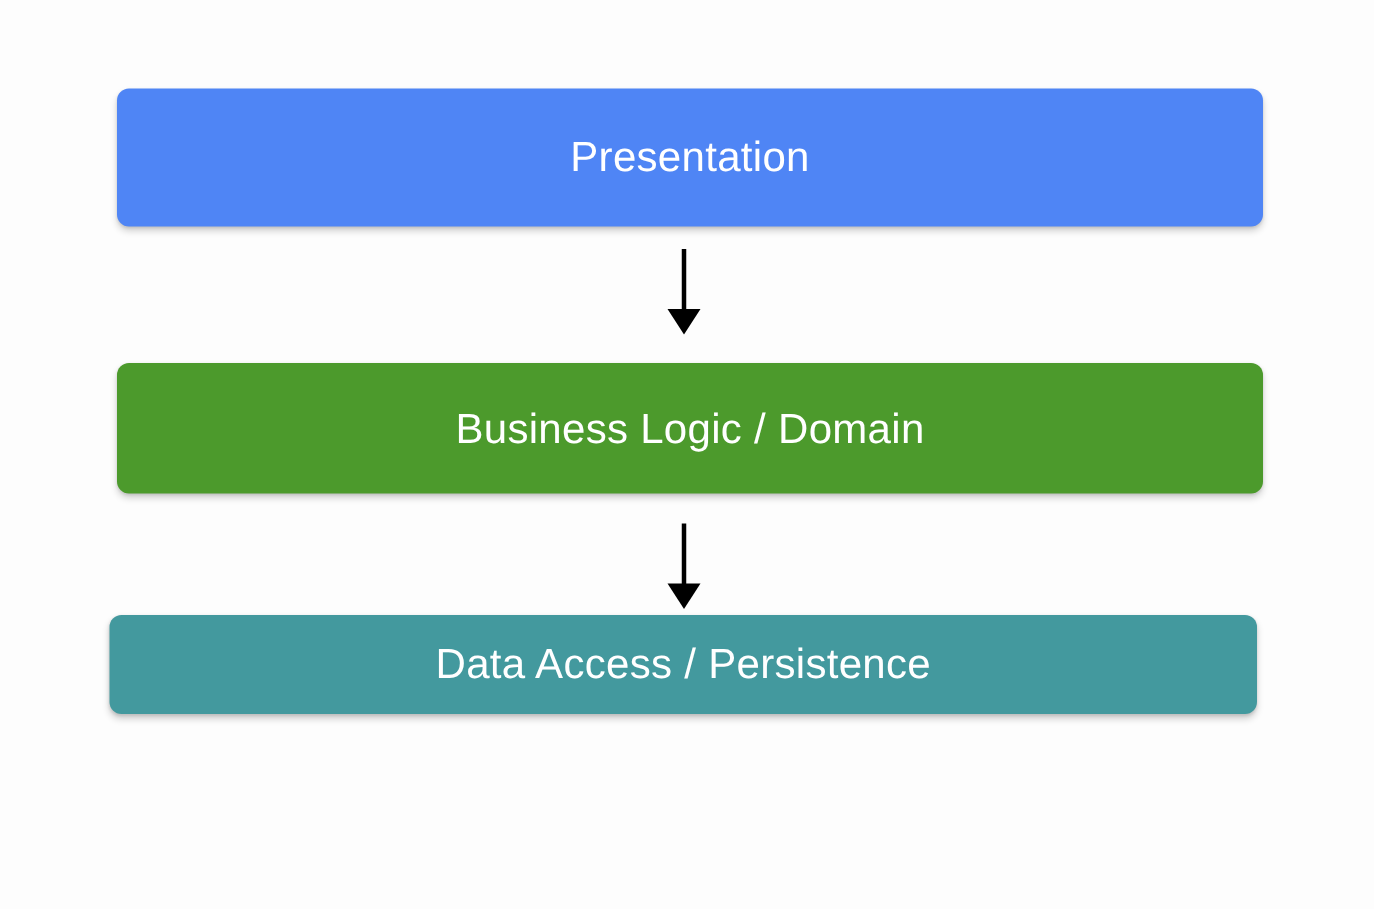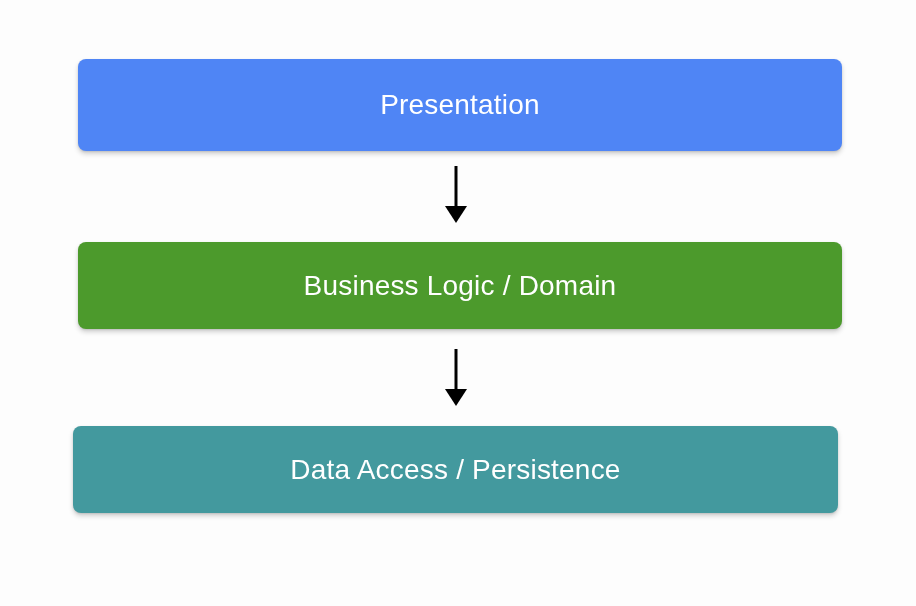--- a/index.html
+++ b/index.html
@@ -48,23 +48,23 @@
     height: 92px;
   }
   #box-business {
     left: 78px;
     top: 242px;
     width: 764px;
     height: 87px;
   }
   #box-data {
     left: 73px;
-    top: 426px;
+    top: 410px;
     width: 765px;
-    height: 87px;
+    height: 66px;
   }
 
   
   .flow-arrow {
     position: absolute;
     left: 440px;
     width: 32px;
     overflow: visible;
   }
   #arrow-1 {

